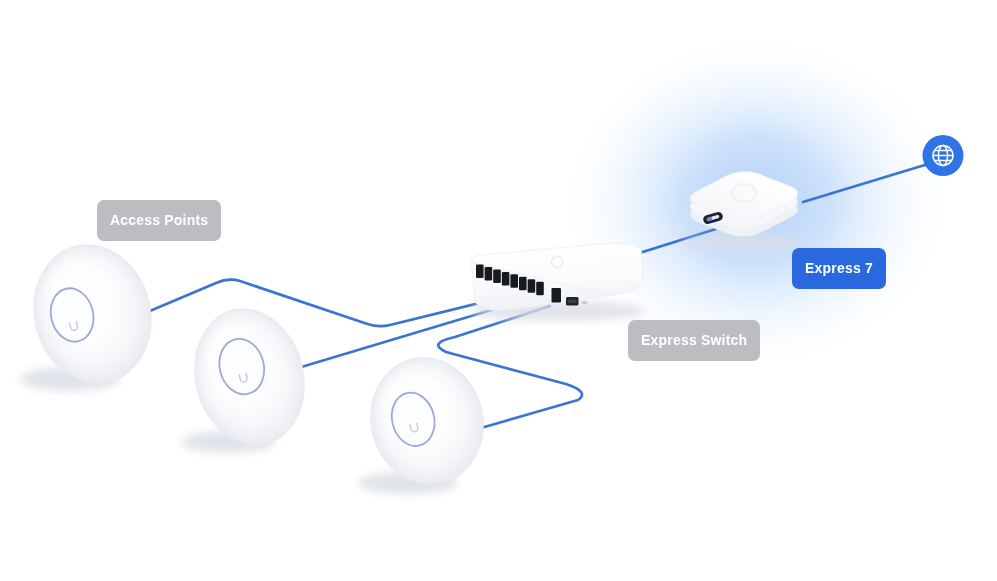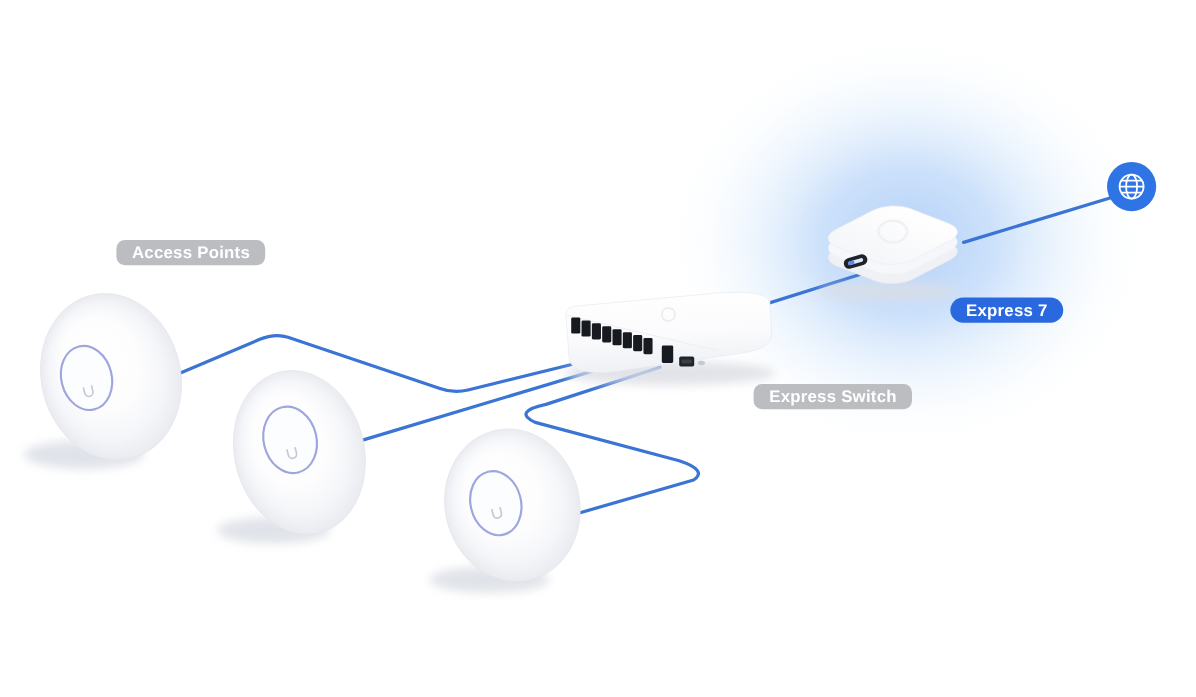--- a/index.html
+++ b/index.html
@@ -6,27 +6,27 @@
   .stage {
     position:relative; width:997px; height:581px; overflow:hidden;
     background:#ffffff;
     font-family:"Liberation Sans", sans-serif;
   }
   .scene-svg { position:absolute; left:0; top:0; }
   .pill {
     position:absolute;
     font:700 14px/17px "Liberation Sans", sans-serif;
     color:var(--label_text,#fff);
-    padding:2px 13px;
+    padding:12px 13px;
     border-radius:7px;
     letter-spacing:.2px;
     white-space:nowrap;
   }
   .pill-gray { background:var(--label_gray_bg,#bcbdc0); }
-  .pill-blue { background:var(--express_badge_bg,#2a68e0);border-radius:13px; }
+  .pill-blue { background:var(--express_badge_bg,#2a68e0); }
   .net-line {
     fill:none;
     stroke:var(--line_blue,#3a74d4);
     stroke-width:2.7;
     stroke-linecap:round;
     stroke-linejoin:round;
   }
 </style>
 </head>
 <body style="background: rgb(255, 255, 255);">

